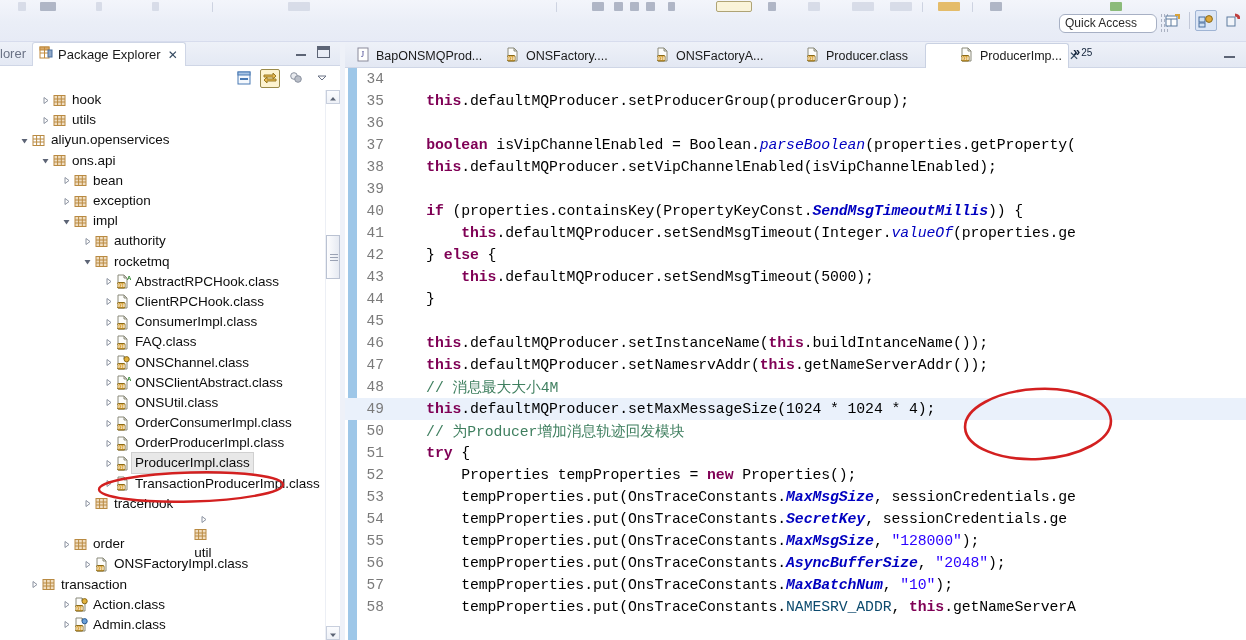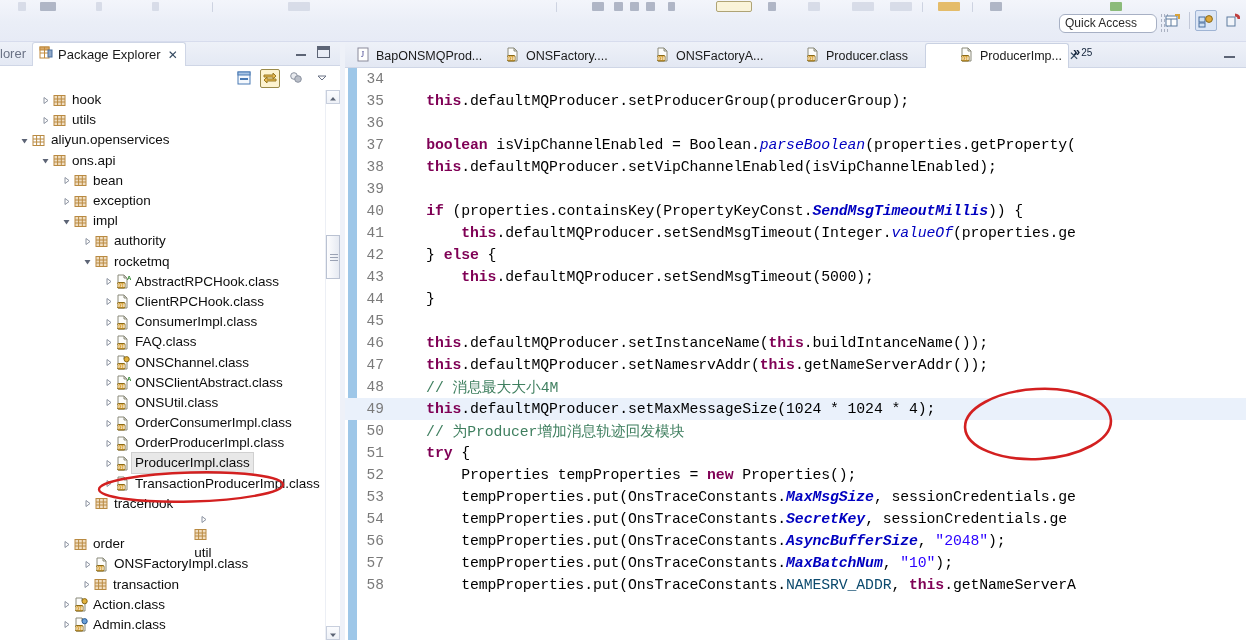--- a/index.html
+++ b/index.html
@@ -832,21 +832,21 @@
           <span class="ticon">
             <svg width="16" height="15" viewBox="0 0 16 15">
               <path d="M3 1 l6 0 l3 3 l0 10 l-9 0 z" fill="#fcfcfa" stroke="#8a8a7a"></path>
               <path d="M9 1 l0 3 l3 0 z" fill="#e6e6dc" stroke="#8a8a7a"></path>
               <rect x="2.5" y="8.5" width="7.5" height="5.5" rx="1" fill="#d8a33a" stroke="#8a6a18"></rect>
               <text x="6.2" y="13" font-size="4.6" text-anchor="middle" fill="#ffffff" font-family="monospace">010</text>
             </svg>
           </span>
           <span class="tlabel">ONSFactoryImpl.class</span>
         </div>
-        <div class="trow" style="padding-left: 80px;">
+        <div class="trow" style="padding-left: 28px;">
           <span class="arrow">
             <svg width="9" height="9" viewBox="0 0 9 9">
               <path d="M3 1.5 l4 3 l-4 3 z" fill="none" stroke="#8b92a0" stroke-width="1"></path>
             </svg>
           </span>
           <span class="ticon">
             <svg width="16" height="15" viewBox="0 0 16 15">
               <rect x="2" y="2.5" width="11" height="10" fill="#f0ddc0" stroke="#b98a42"></rect>
               <line x1="2" y1="6" x2="13" y2="6" stroke="#b98a42"></line>
               <line x1="2" y1="9" x2="13" y2="9" stroke="#b98a42"></line>
@@ -1043,20 +1043,24 @@
           </div>
           <div class="cline">
             <span class="lnum">53</span>
             <span class="ctext"><span class="pln">        tempProperties.put(OnsTraceConstants.</span><span class="fld">MaxMsgSize</span><span class="pln">, sessionCredentials.ge</span></span>
           </div>
           <div class="cline">
             <span class="lnum">54</span>
             <span class="ctext"><span class="pln">        tempProperties.put(OnsTraceConstants.</span><span class="fld">SecretKey</span><span class="pln">, sessionCredentials.ge</span></span>
           </div>
           <div class="cline">
+            <span class="lnum">55</span>
+            <span class="ctext"><span class="pln">        tempProperties.put(OnsTraceConstants.</span><span class="fld">MaxMsgSize</span><span class="pln">, </span><span class="str">"128000"</span><span class="pln">);</span></span>
+          </div>
+          <div class="cline">
             <span class="lnum">56</span>
             <span class="ctext"><span class="pln">        tempProperties.put(OnsTraceConstants.</span><span class="fld">AsyncBufferSize</span><span class="pln">, </span><span class="str">"2048"</span><span class="pln">);</span></span>
           </div>
           <div class="cline">
             <span class="lnum">57</span>
             <span class="ctext"><span class="pln">        tempProperties.put(OnsTraceConstants.</span><span class="fld">MaxBatchNum</span><span class="pln">, </span><span class="str">"10"</span><span class="pln">);</span></span>
           </div>
           <div class="cline">
             <span class="lnum">58</span>
             <span class="ctext"><span class="pln">        tempProperties.put(OnsTraceConstants.</span><span class="fldn">NAMESRV_ADDR</span><span class="pln">, </span><span class="kw">this</span><span class="pln">.getNameServerA</span></span>

